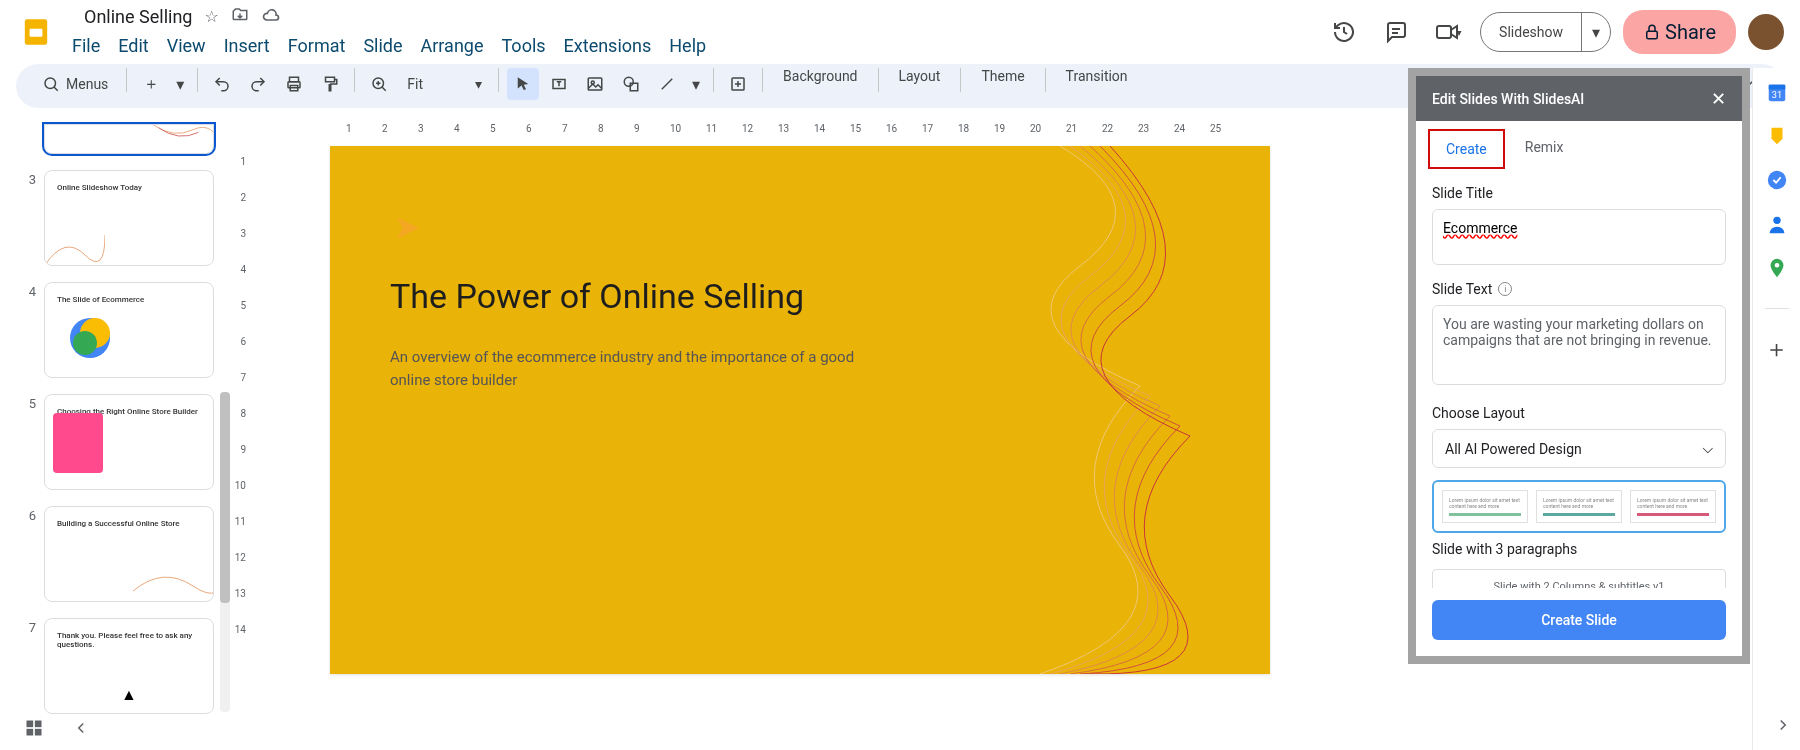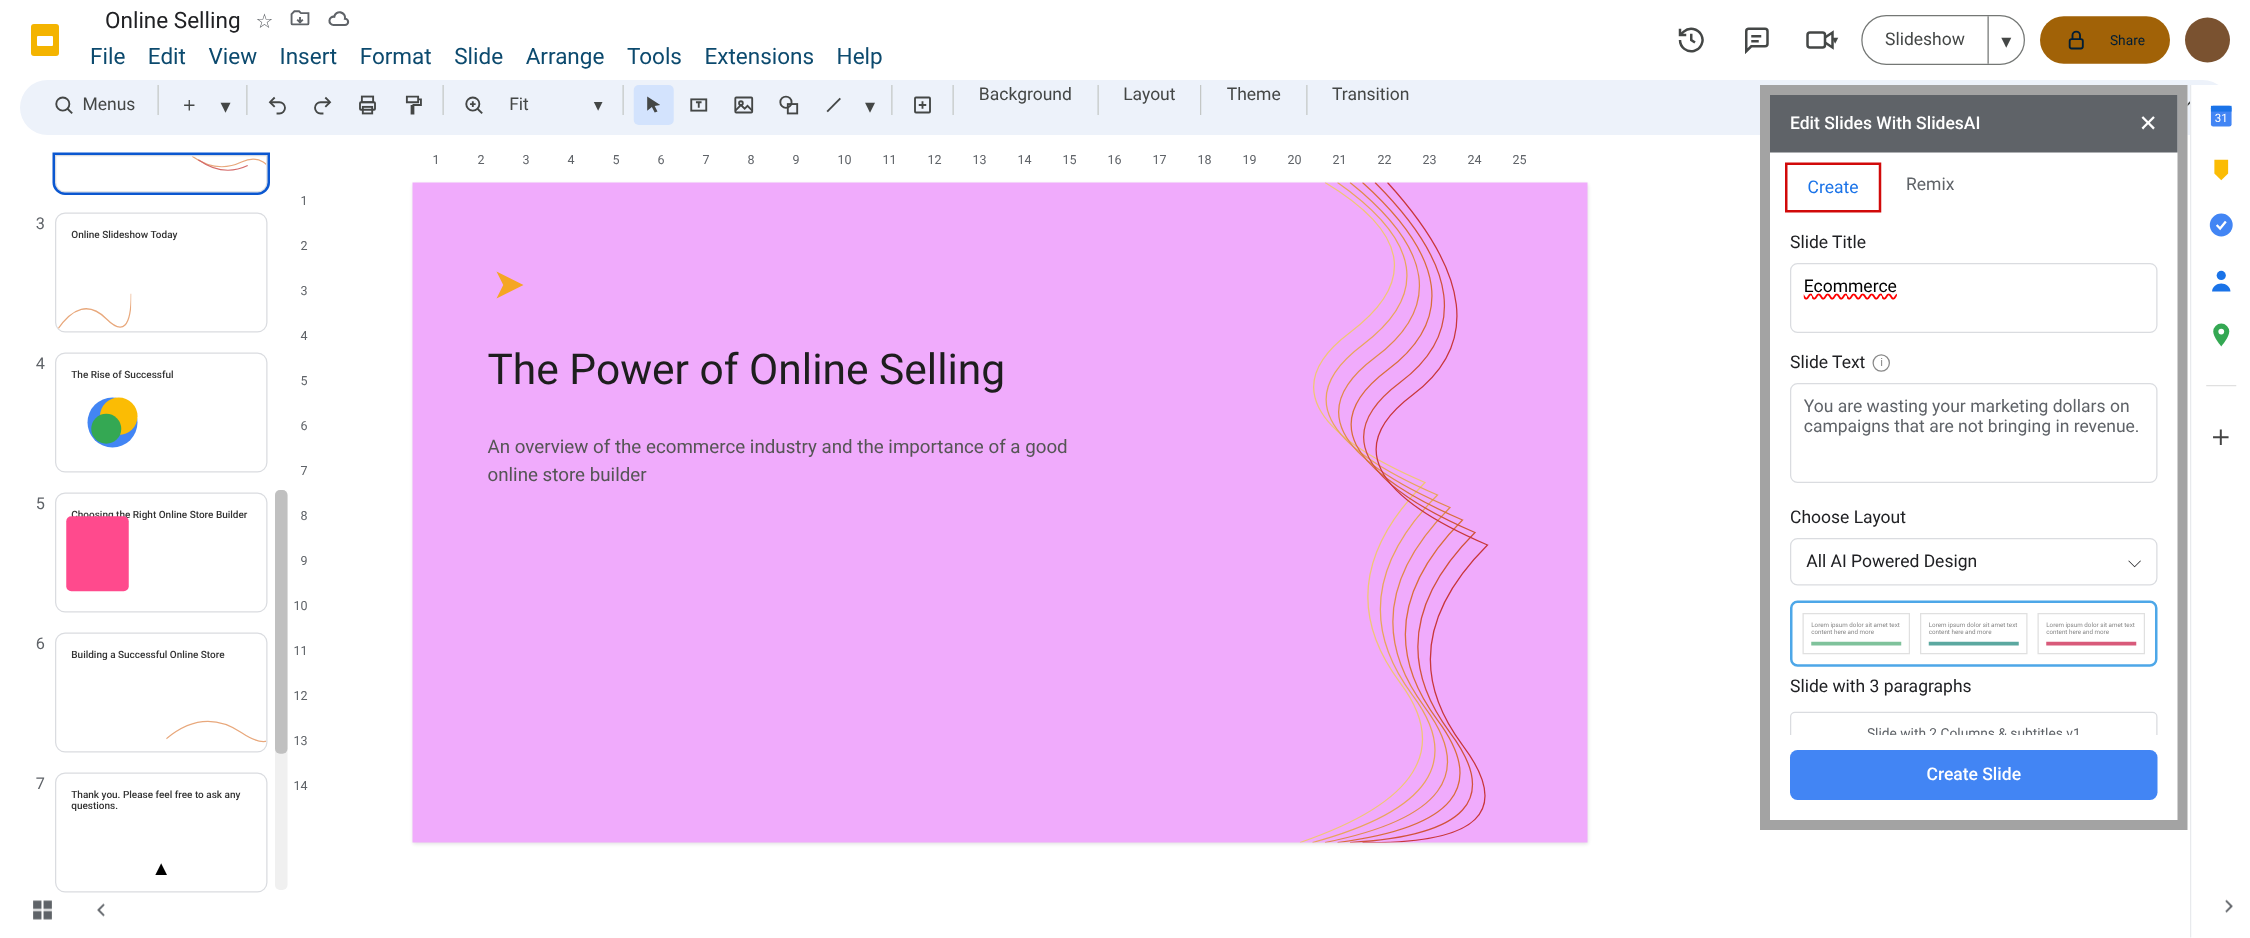--- a/index.html
+++ b/index.html
@@ -13,21 +13,21 @@
 .title-row { display: flex; align-items: center; gap: 12px; }
 .doc-title { font-size: 18px; color: #202124; margin-left: 20px; }
 .title-icon { color: #5f6368; cursor: pointer; }
 .menu-bar { display: flex; gap: 2px; margin-top: 2px; }
 .menu-item { padding: 4px 8px; font-size: 18px; color: #0c4a6e; cursor: pointer; border-radius: 4px; }
 .header-right { display: flex; align-items: center; gap: 12px; }
 .icon-btn { width: 40px; height: 40px; display: flex; align-items: center; justify-content: center; cursor: pointer; border-radius: 50%; color: #444746; }
 .slideshow-btn { display: flex; align-items: center; border: 1px solid #747775; border-radius: 20px; height: 40px; }
 .slideshow-main { padding: 0 18px; font-size: 14px; color: #444746; cursor: pointer; border-right: 1px solid #747775; height: 100%; display: flex; align-items: center; }
 .slideshow-drop { padding: 0 10px; cursor: pointer; color: #444746; }
-.share-btn { display: flex; align-items: center; gap: 18px; background: #a16207; border-radius: 20px; padding: 10px 20px; font-size: 11px; color: #001d35; cursor: pointer; }
+.share-btn { display: flex; align-items: center; gap: 4px; background: #fca5a5; border-radius: 20px; padding: 10px 20px; font-size: 20px; color: #001d35; cursor: pointer; }
 .avatar { width: 36px; height: 36px; border-radius: 50%; background: #7a5230; }
 
 
 .toolbar { display: flex; align-items: flex-start; padding: 4px 16px; gap: 4px; background: #edf2fa; border-radius: 24px; margin: 0 16px 8px; height: 44px; }
 .tb-btn { height: 32px; min-width: 32px; display: flex; align-items: center; justify-content: center; cursor: pointer; border-radius: 4px; color: #444746; padding: 0 4px; }
 .tb-btn.active { background: #d3e3fd; }
 .tb-sep { width: 1px; height: 24px; background: #c4c7c5; margin: 0 4px; }
 .zoom-select { display: flex; align-items: center; gap: 22px; padding: 0 8px; height: 32px; cursor: pointer; color: #444746; font-size: 14px; }
 .tb-text { padding: 0 12px; font-size: 14px; color: #444746; cursor: pointer; }
 .toolbar-spacer { flex: 1; }
@@ -41,21 +41,21 @@
 .thumb.selected { outline: 2px solid #0b57d0; }
 .thumb-content { padding: 12px; font-size: 7px; color: #333; }
 .thumb-title { font-size: 8px; font-weight: 500; margin-bottom: 4px; }
 
 .scrollbar-v { width: 10px; background: #f0f0f0; border-radius: 4px; position: absolute; right: 0; top: 276px; height: 320px; }
 .scrollbar-thumb { width: 100%; background: #c0c0c0; border-radius: 4px; position: absolute; top: 0; height: 66%; }
 
 .canvas-area { flex: 1; position: relative; padding: 0 16px; }
 .ruler-h { height: 20px; background: #fff; position: relative; font-size: 10px; color: #5f6368; margin-left: 20px; display: flex; }
 .ruler-v { width: 20px; position: absolute; left: 0; top: 20px; bottom: 0; font-size: 10px; color: #5f6368; }
-.slide-canvas { position: absolute; left: 100px; top: 30px; width: 940px; height: 528px; background: #f0abfc; box-shadow: 0 1px 3px rgba(0,0,0,0.12); }
+.slide-canvas { position: absolute; left: 100px; top: 30px; width: 940px; height: 528px; background: #eab308; box-shadow: 0 1px 3px rgba(0,0,0,0.12); }
 .slide-logo { position: absolute; left: 60px; top: 64px; }
 .slide-title { position: absolute; left: 60px; top: 130px; font-size: 34px; font-weight: 400; color: #1e1e1e; }
 .slide-subtitle { position: absolute; left: 60px; top: 200px; font-size: 15px; color: #555; width: 500px; line-height: 1.5; }
 .slide-wave { position: absolute; right: -10px; top: 0; width: 320px; height: 100%; }
 
 
 .sidepanel { width: 342px; background: #fff; border: 8px solid #a3a3a3; display: flex; flex-direction: column; position: absolute; right: 50px; top: 68px; height: 596px; }
 .sp-header { background: #5f6368; color: #fff; padding: 12px 16px; display: flex; align-items: center; justify-content: space-between; font-size: 14px; font-weight: 500; }
 .sp-close { cursor: pointer; color: #fff; font-size: 18px; }
 .sp-tabs { display: flex; padding: 8px 12px 0; gap: 4px; }
@@ -298,21 +298,21 @@
             </div>
       <svg style="position:absolute;bottom:0;left:0" width="60" height="40">
               <path d="M0 40 Q20 10 40 30 T60 10" stroke="#e8a87c" fill="none"></path>
             </svg>
     </div>
         </div>
         <div class="thumb-row">
           <div class="thumb-num">4</div>
     <div class="thumb">
       <div class="thumb-content">
-              <div class="thumb-title">The Rise of Successful</div>
+              <div class="thumb-title">The Slide of Ecommerce</div>
             </div>
       <svg style="position:absolute;left:20px;top:30px" width="50" height="50">
               <circle cx="25" cy="25" r="20" fill="#4285f4"></circle>
               <circle cx="30" cy="20" r="15" fill="#fbbc04"></circle>
               <circle cx="20" cy="30" r="12" fill="#34a853"></circle>
             </svg>
     </div>
         </div>
         <div class="thumb-row">
           <div class="thumb-num">5</div>

